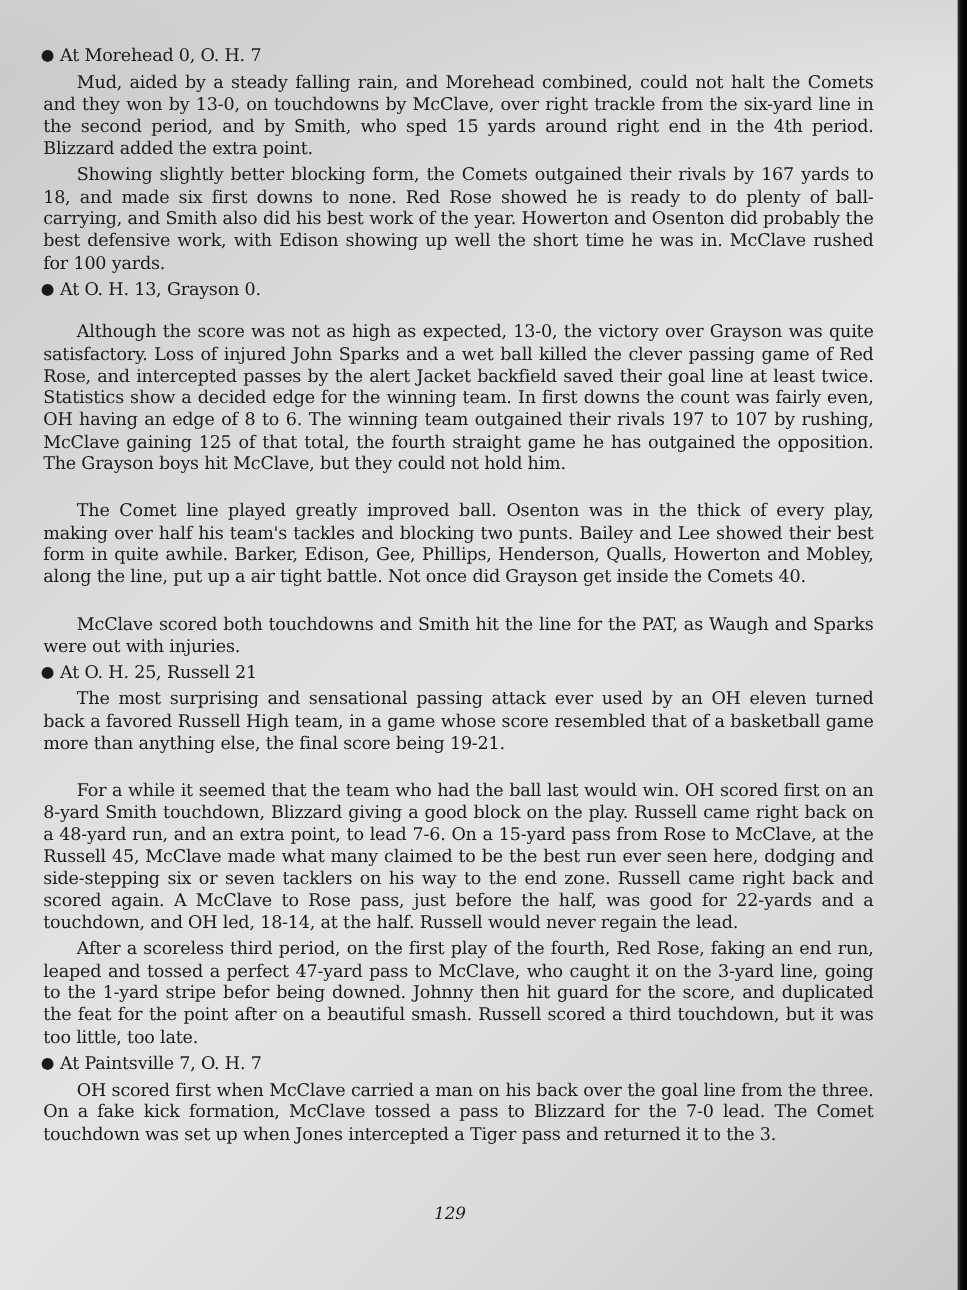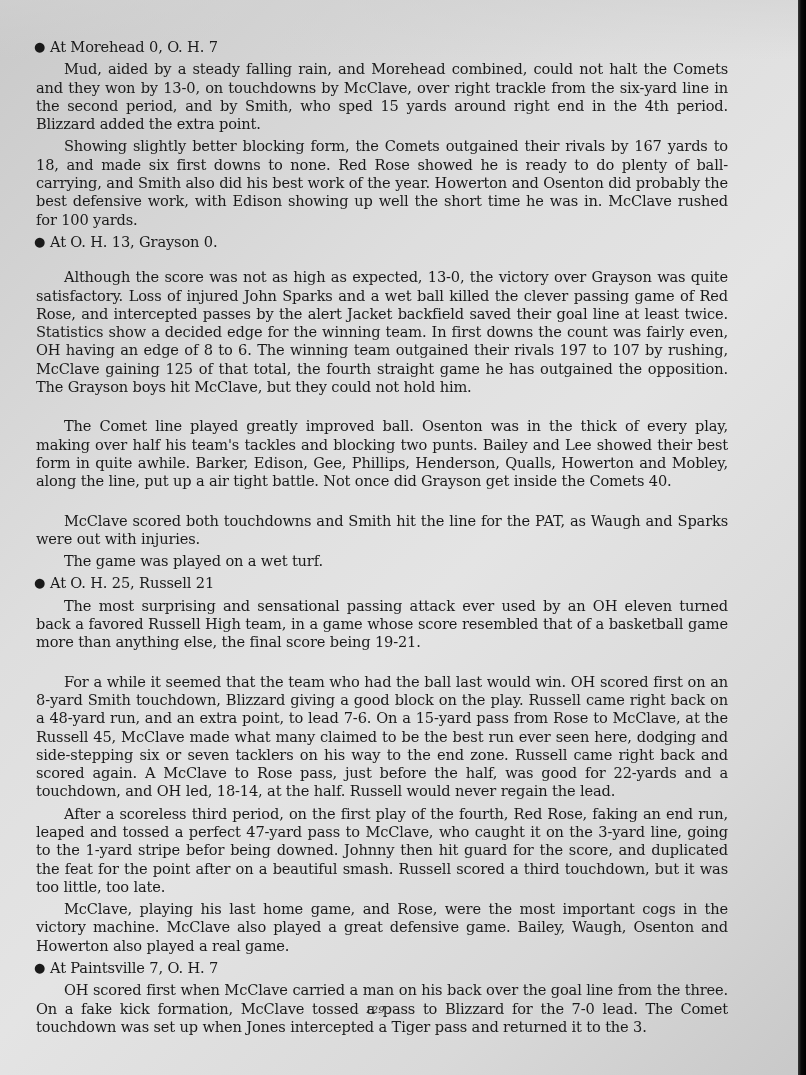--- a/index.html
+++ b/index.html
@@ -28,21 +28,21 @@
     position: relative; padding-left: 18px; margin: 0;
     text-align: left;
   }
   .heading .bullet {
     position: absolute; left: 2px; top: 0; font-size: 13px;
   }
   .p { margin: 4px; text-indent: 28px; }
   .gap { height: 13px; }
   .page-number {
     position: absolute; left: 355px; top: 1004px; width: 40px; text-align: center;
-    font-style: italic; font-size: 10px;
+    font-style: italic; font-size: 14px;
   }
 </style>
 </head>
 <body>
 
 <div class="shade-top"></div>
 
 <div class="page">
 
   <div class="heading">
@@ -55,31 +55,29 @@
   <div class="heading">
     <span class="bullet">●</span>
     <span>At O. H. 13, Grayson 0.</span>
   </div>
   <div class="gap"></div>
   <p class="p">Although the score was not as high as expected, 13-0, the victory over Grayson was quite satisfactory.  Loss of injured John Sparks and a wet ball killed the clever passing game of Red Rose, and intercepted passes by the alert Jacket backfield saved their goal line at least twice.  Statistics show a decided edge for the winning team.  In first downs the count was fairly even, OH having an edge of 8 to 6.  The winning team outgained their rivals 197 to 107 by rushing, McClave gaining 125 of that total, the fourth straight game he has outgained the opposition.  The Grayson boys hit McClave, but they could not hold him.</p>
   <div class="gap"></div>
   <p class="p">The Comet line played greatly improved ball.  Osenton was in the thick of every play, making over half his team's tackles and blocking two punts.  Bailey and Lee showed their best form in quite awhile.  Barker, Edison, Gee, Phillips, Henderson, Qualls, Howerton and Mobley, along the line, put up a air tight battle.  Not once did Grayson get inside the Comets 40.</p>
   <div class="gap"></div>
   <p class="p">McClave scored both touchdowns and Smith hit the line for the PAT, as Waugh and Sparks were out with injuries.</p>
-  <p class="p">The game was played on a wet turf.</p>
 
   <div class="heading">
     <span class="bullet">●</span>
     <span>At O. H. 25, Russell 21</span>
   </div>
   <p class="p">The most surprising and sensational passing attack ever used by an OH eleven turned back a favored Russell High team, in a game whose score resembled that of a basketball game more than anything else, the final score being 19-21.</p>
   <div class="gap"></div>
   <p class="p">For a while it seemed that the team who had the ball last would win.  OH scored first on an 8-yard Smith touchdown, Blizzard giving a good block on the play.  Russell came right back on a 48-yard run, and an extra point, to lead 7-6.  On a 15-yard pass from Rose to McClave, at the Russell 45, McClave made what many claimed to be the best run ever seen here, dodging and side-stepping six or seven tacklers on his way to the end zone.  Russell came right back and scored again.  A McClave to Rose pass, just before the half, was good for 22-yards and a touchdown, and OH led, 18-14, at the half.  Russell would never regain the lead.</p>
   <p class="p">After a scoreless third period, on the first play of the fourth, Red Rose, faking an end run, leaped and tossed a perfect 47-yard pass to McClave, who caught it on the 3-yard line, going to the 1-yard stripe befor being downed.  Johnny then hit guard for the score, and duplicated the feat for the point after on a beautiful smash.  Russell scored a third touchdown, but it was too little, too late.</p>
-  <p class="p">McClave, playing his last home game, and Rose, were the most important cogs in the victory machine.  McClave also played a great defensive game.  Bailey, Waugh, Osenton and Howerton also played a real game.</p>
 
   <div class="heading">
     <span class="bullet">●</span>
     <span>At Paintsville 7, O. H. 7</span>
   </div>
   <p class="p">OH scored first when McClave carried a man on his back over the goal line from the three.  On a fake kick formation, McClave tossed a pass to Blizzard for the 7-0 lead.  The Comet touchdown was set up when Jones intercepted a Tiger pass and returned it to the 3.</p>
 
 </div>
 
 <div class="page-number">129</div>

